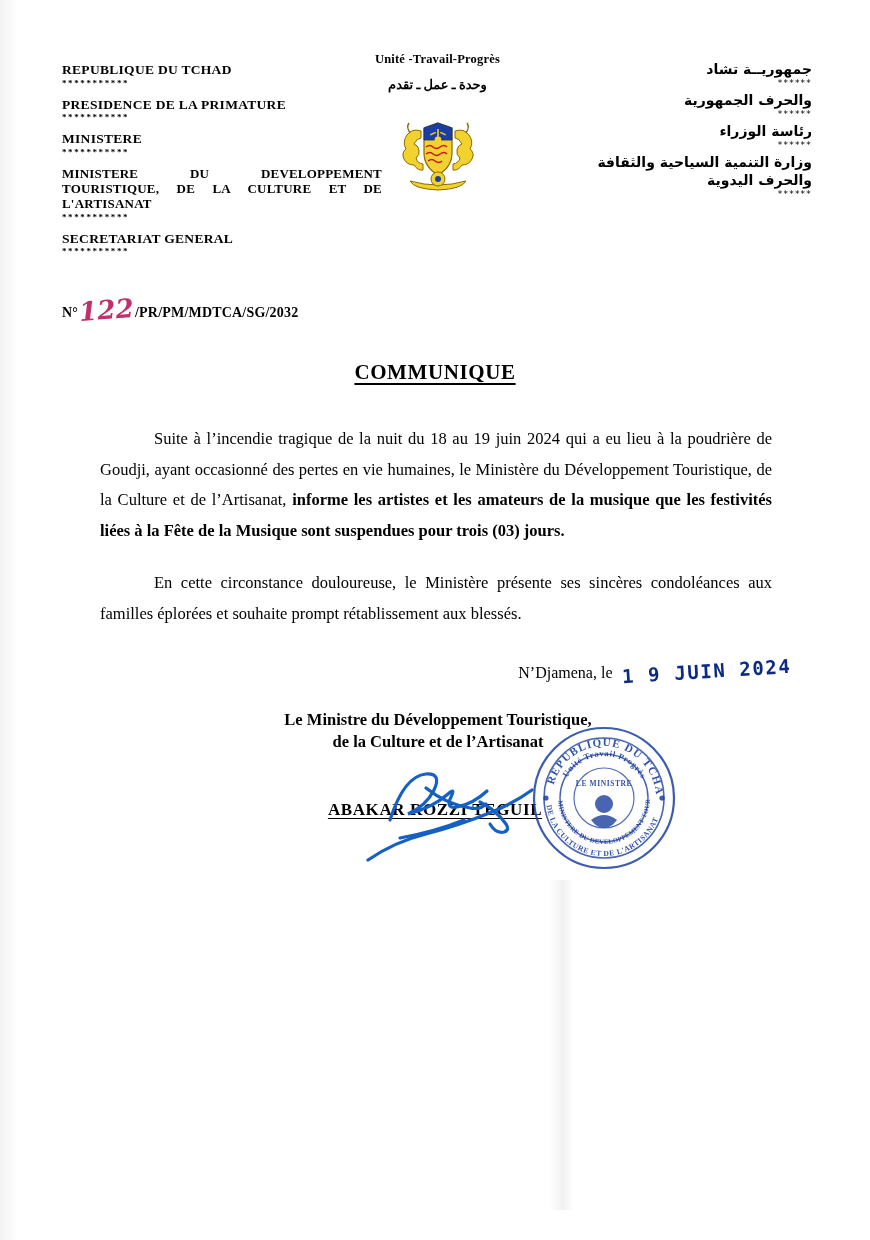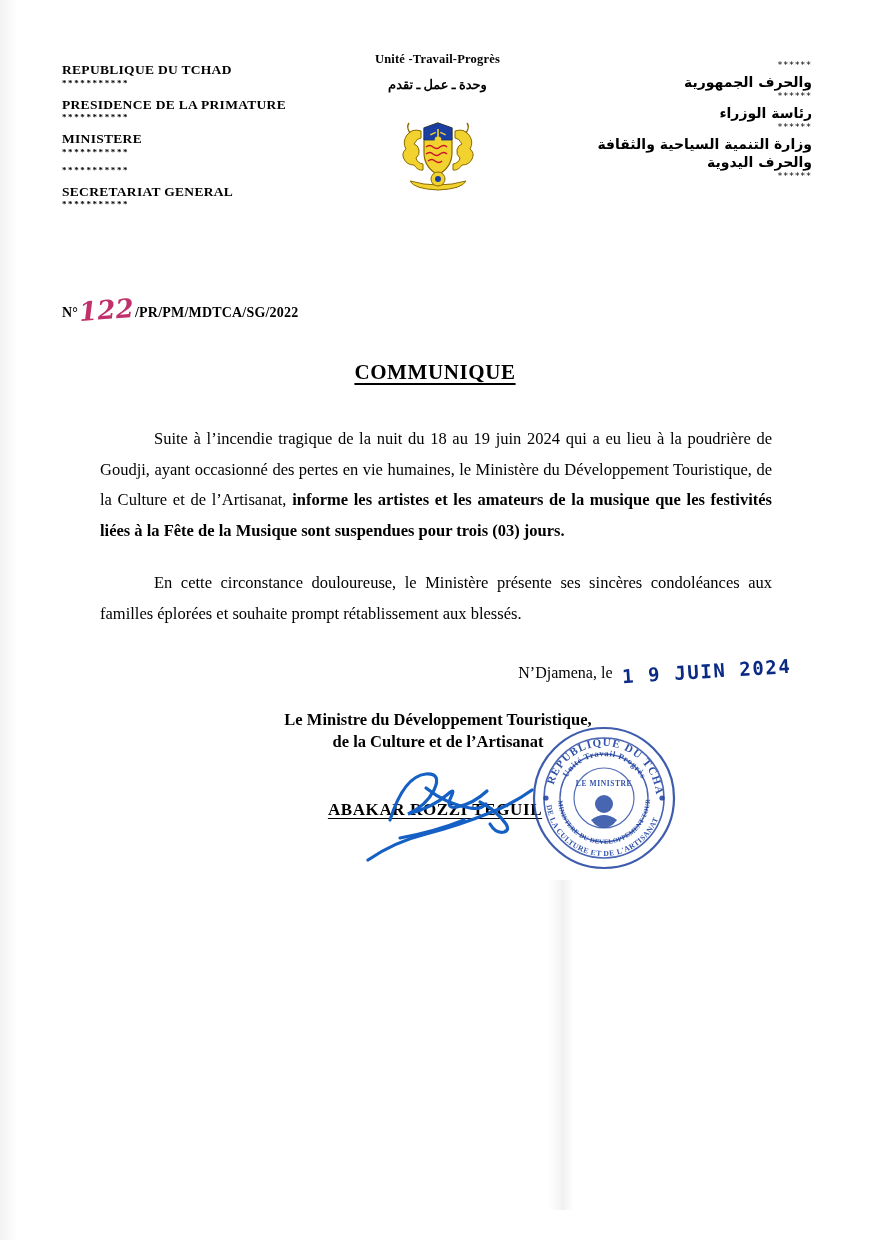--- a/index.html
+++ b/index.html
@@ -250,20 +250,21 @@
   <div class="hdr-left">
     <div class="line">REPUBLIQUE DU TCHAD</div>
     <div class="stars">***********</div>
 
     <div class="line">PRESIDENCE DE LA PRIMATURE</div>
     <div class="stars">***********</div>
 
     <div class="line">MINISTERE</div>
     <div class="stars">***********</div>
 
+    <div class="ml">MINISTERE DU DEVELOPPEMENT TOURISTIQUE, DE LA CULTURE ET DE L'ARTISANAT</div>
     <div class="stars">***********</div>
 
     <div class="line">SECRETARIAT GENERAL</div>
     <div class="stars">***********</div>
   </div>
 
   <div class="hdr-center">
     <div class="motto-fr">Unité -Travail-Progrès</div>
     <div class="motto-ar">وحدة ـ عمل ـ تقدم</div>
 
@@ -298,34 +299,35 @@
 
         <path d="M22 84 q28 8 56 0 q-4 8 -28 9 q-24 -1 -28 -9 Z" fill="#f2d22e" stroke="#8a6a00" stroke-width="1"></path>
 
         <circle cx="50" cy="82" r="7" fill="#f2d22e" stroke="#8a6a00" stroke-width="1"></circle>
         <circle cx="50" cy="82" r="3" fill="#1b3fa0"></circle>
       </svg>
     </div>
   </div>
 
   <div class="hdr-right">
+    <div class="line">جمهوريــة تشاد</div>
     <div class="stars">******</div>
     <div class="line">والحرف الجمهورية</div>
     <div class="stars">******</div>
     <div class="line">رئاسة الوزراء</div>
     <div class="stars">******</div>
     <div class="line">وزارة التنمية السياحية والثقافة والحرف اليدوية</div>
     <div class="stars">******</div>
   </div>
 </div>
 
 <div class="refline">
   <span class="no">N°</span>
   <span class="handnum">122</span>
-  <span class="no">/PR/PM/MDTCA/SG/2022</span>
+  <span class="no">/PR/PM/MDTCA/SG/2032</span>
 </div>
 
 <div class="title">COMMUNIQUE</div>
 
 <div class="body-block">
   <p>
     <span>Suite à l’incendie tragique de la nuit du 18 au 19 juin 2024 qui a eu lieu à la poudrière de Goudji, ayant occasionné des pertes en vie humaines, le Ministère du Développement Touristique, de la Culture et de l’Artisanat, </span><b>informe les artistes et les amateurs de la musique que les festivités liées à la Fête de la Musique sont suspendues pour trois (03) jours.</b>
   </p>
   <p>En cette circonstance douloureuse, le Ministère présente ses sincères condoléances aux familles éplorées et souhaite prompt rétablissement aux blessés.</p>
 </div>

